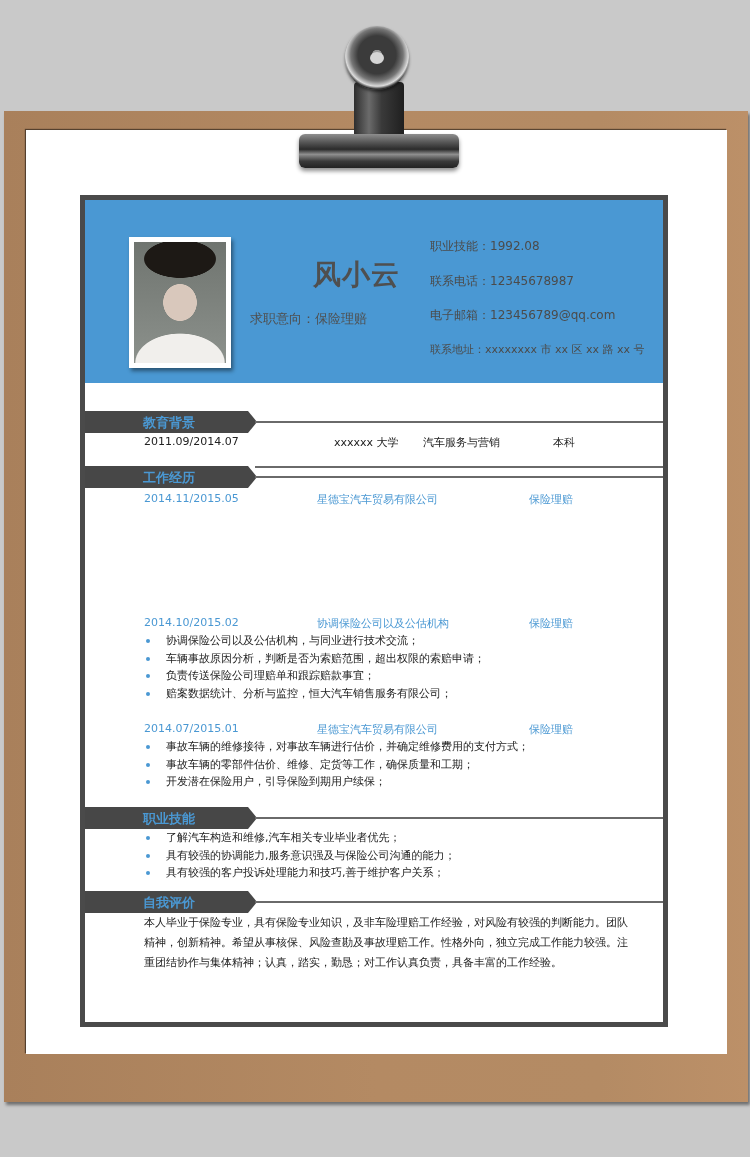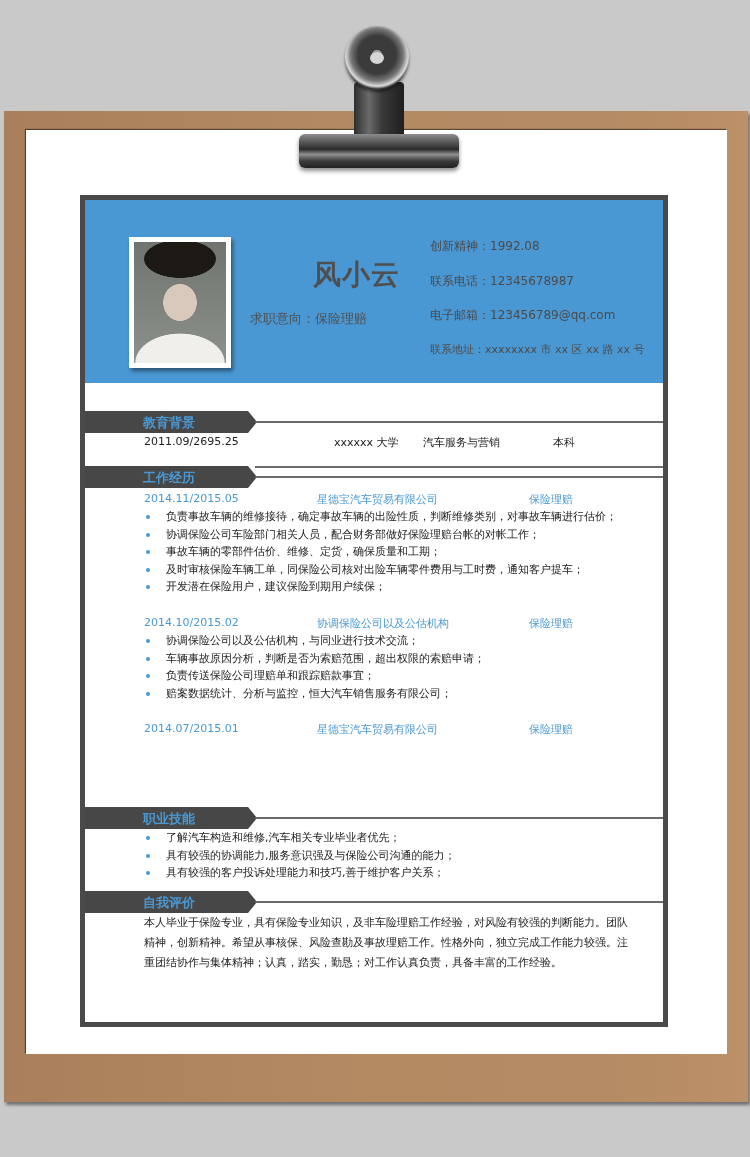--- a/index.html
+++ b/index.html
@@ -115,76 +115,74 @@
 
   <div class="header">
     <div class="photo">
       <div class="img"></div>
     </div>
     <div class="name">风小云</div>
     <div class="intent">
       <span>求职意向：</span><span>保险理赔</span>
     </div>
     <div class="info">
-      <div class="row"><span>创新精神：</span><span>1992.08</span></div>
+      <div class="row"><span>职业技能：</span><span>1992.08</span></div>
       <div class="row"><span>联系电话：</span><span>12345678987</span></div>
       <div class="row"><span>电子邮箱：</span><span>123456789@qq.com</span></div>
       <div class="row addr"><span>联系地址：</span><span>xxxxxxxx 市 xx 区 xx 路 xx 号</span></div>
     </div>
   </div>
 
   <div class="sec" style="top:211px;">
     <div class="tab"></div>
     <div class="title">教育背景</div>
     <div class="rule"></div>
   </div>
   <div class="edu-row" style="top:235px;">
-    <span style="position:absolute;left:0;">2011.09/2695.25</span>
+    <span style="position:absolute;left:0;">2011.09/2014.07</span>
     <span style="position:absolute;left:157px;margin-left:33px;">xxxxxx 大学</span>
     <span style="position:absolute;left:279px;">汽车服务与营销</span>
     <span style="position:absolute;left:409px;">本科</span>
   </div>
   <div style="position:absolute;left:170px;top:266px;width:408px;height:2px;background:#6a6a6a;"></div>
 
   <div class="sec" style="top:266px;">
     <div class="tab"></div>
     <div class="title">工作经历</div>
     <div class="rule"></div>
   </div>
 
   <div class="job-head" style="top:292px;">
     <span style="left:0;">2014.11/2015.05</span>
     <span style="left:173px;">星德宝汽车贸易有限公司</span>
     <span style="left:385px;">保险理赔</span>
   </div>
-  <ul class="blist" style="top:308px;">
-    <li>负责事故车辆的维修接待，确定事故车辆的出险性质，判断维修类别，对事故车辆进行估价；</li>
-    <li>协调保险公司车险部门相关人员，配合财务部做好保险理赔台帐的对帐工作；</li>
-    <li>事故车辆的零部件估价、维修、定货，确保质量和工期；</li>
-    <li>及时审核保险车辆工单，同保险公司核对出险车辆零件费用与工时费，通知客户提车；</li>
-    <li>开发潜在保险用户，建议保险到期用户续保；</li>
-  </ul>
 
   <div class="job-head" style="top:416px;">
     <span style="left:0;">2014.10/2015.02</span>
     <span style="left:173px;">协调保险公司以及公估机构</span>
     <span style="left:385px;">保险理赔</span>
   </div>
   <ul class="blist" style="top:432px;">
     <li>协调保险公司以及公估机构，与同业进行技术交流；</li>
     <li>车辆事故原因分析，判断是否为索赔范围，超出权限的索赔申请；</li>
     <li>负责传送保险公司理赔单和跟踪赔款事宜；</li>
     <li>赔案数据统计、分析与监控，恒大汽车销售服务有限公司；</li>
   </ul>
 
   <div class="job-head" style="top:522px;">
     <span style="left:0;">2014.07/2015.01</span>
     <span style="left:173px;">星德宝汽车贸易有限公司</span>
     <span style="left:385px;">保险理赔</span>
   </div>
+  <ul class="blist" style="top:538px;">
+    <li>事故车辆的维修接待，对事故车辆进行估价，并确定维修费用的支付方式；</li>
+    <li>事故车辆的零部件估价、维修、定货等工作，确保质量和工期；</li>
+    <li>开发潜在保险用户，引导保险到期用户续保；</li>
+  </ul>
 
   <div class="sec" style="top:607px;">
     <div class="tab"></div>
     <div class="title">职业技能</div>
     <div class="rule"></div>
   </div>
   <ul class="blist" style="top:629px;">
     <li>了解汽车构造和维修,汽车相关专业毕业者优先；</li>
     <li>具有较强的协调能力,服务意识强及与保险公司沟通的能力；</li>
     <li>具有较强的客户投诉处理能力和技巧,善于维护客户关系；</li>

